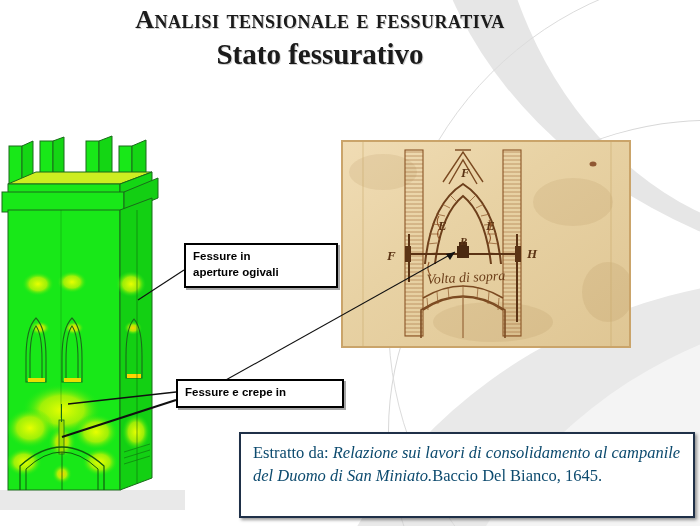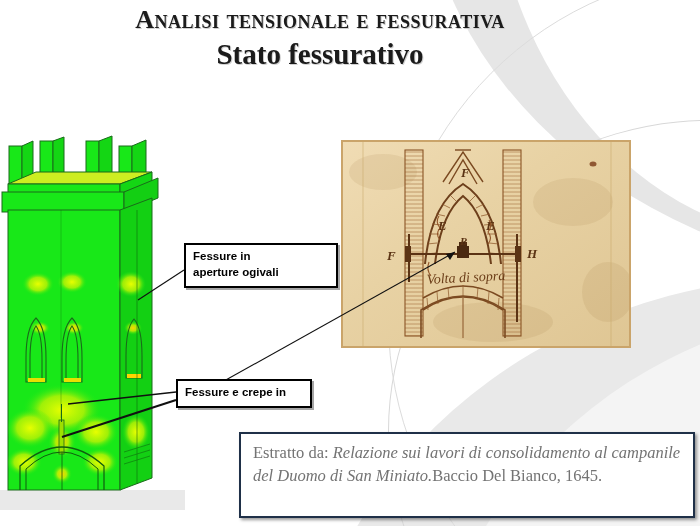--- a/index.html
+++ b/index.html
@@ -94,37 +94,37 @@
     box-sizing:border-box;
     padding:4px 6px 5px 7px;
     font-family:"Liberation Sans", sans-serif;
     font-weight:bold;
     font-size:11.5px;
     line-height:1.38;
     color:#000000;
     box-shadow:2px 2px 0 rgba(0,0,0,.35);
   }
   #callout-openings{left:184px;top:231px;width:154px;margin-top:12px;}
-  #callout-arch{left:176px;top:379px;width:136px;}
+  #callout-arch{left:176px;top:379px;width:168px;}
   .callout div{white-space:nowrap;}
 
   
   #citation-box{
     position:absolute;left:239px;top:432px;width:456px;height:86px;
     background:#ffffff;
     border:2px solid #1f3048;
     box-sizing:border-box;
     padding:7px 10px 6px 12px;
     box-shadow:2px 2px 3px rgba(0,0,0,.4);
   }
   #citation-text{
     font-family:"Liberation Serif", serif;
     font-size:16.5px;
     line-height:1.42;
-    color:#737373;
+    color:#0c4a6e;
     margin:0;
   }
   #citation-text .it{font-style:italic;}
   #citation-text .up{font-style:normal;}
 </style>
 </head>
 <body>
 
 <div id="slide">
 

